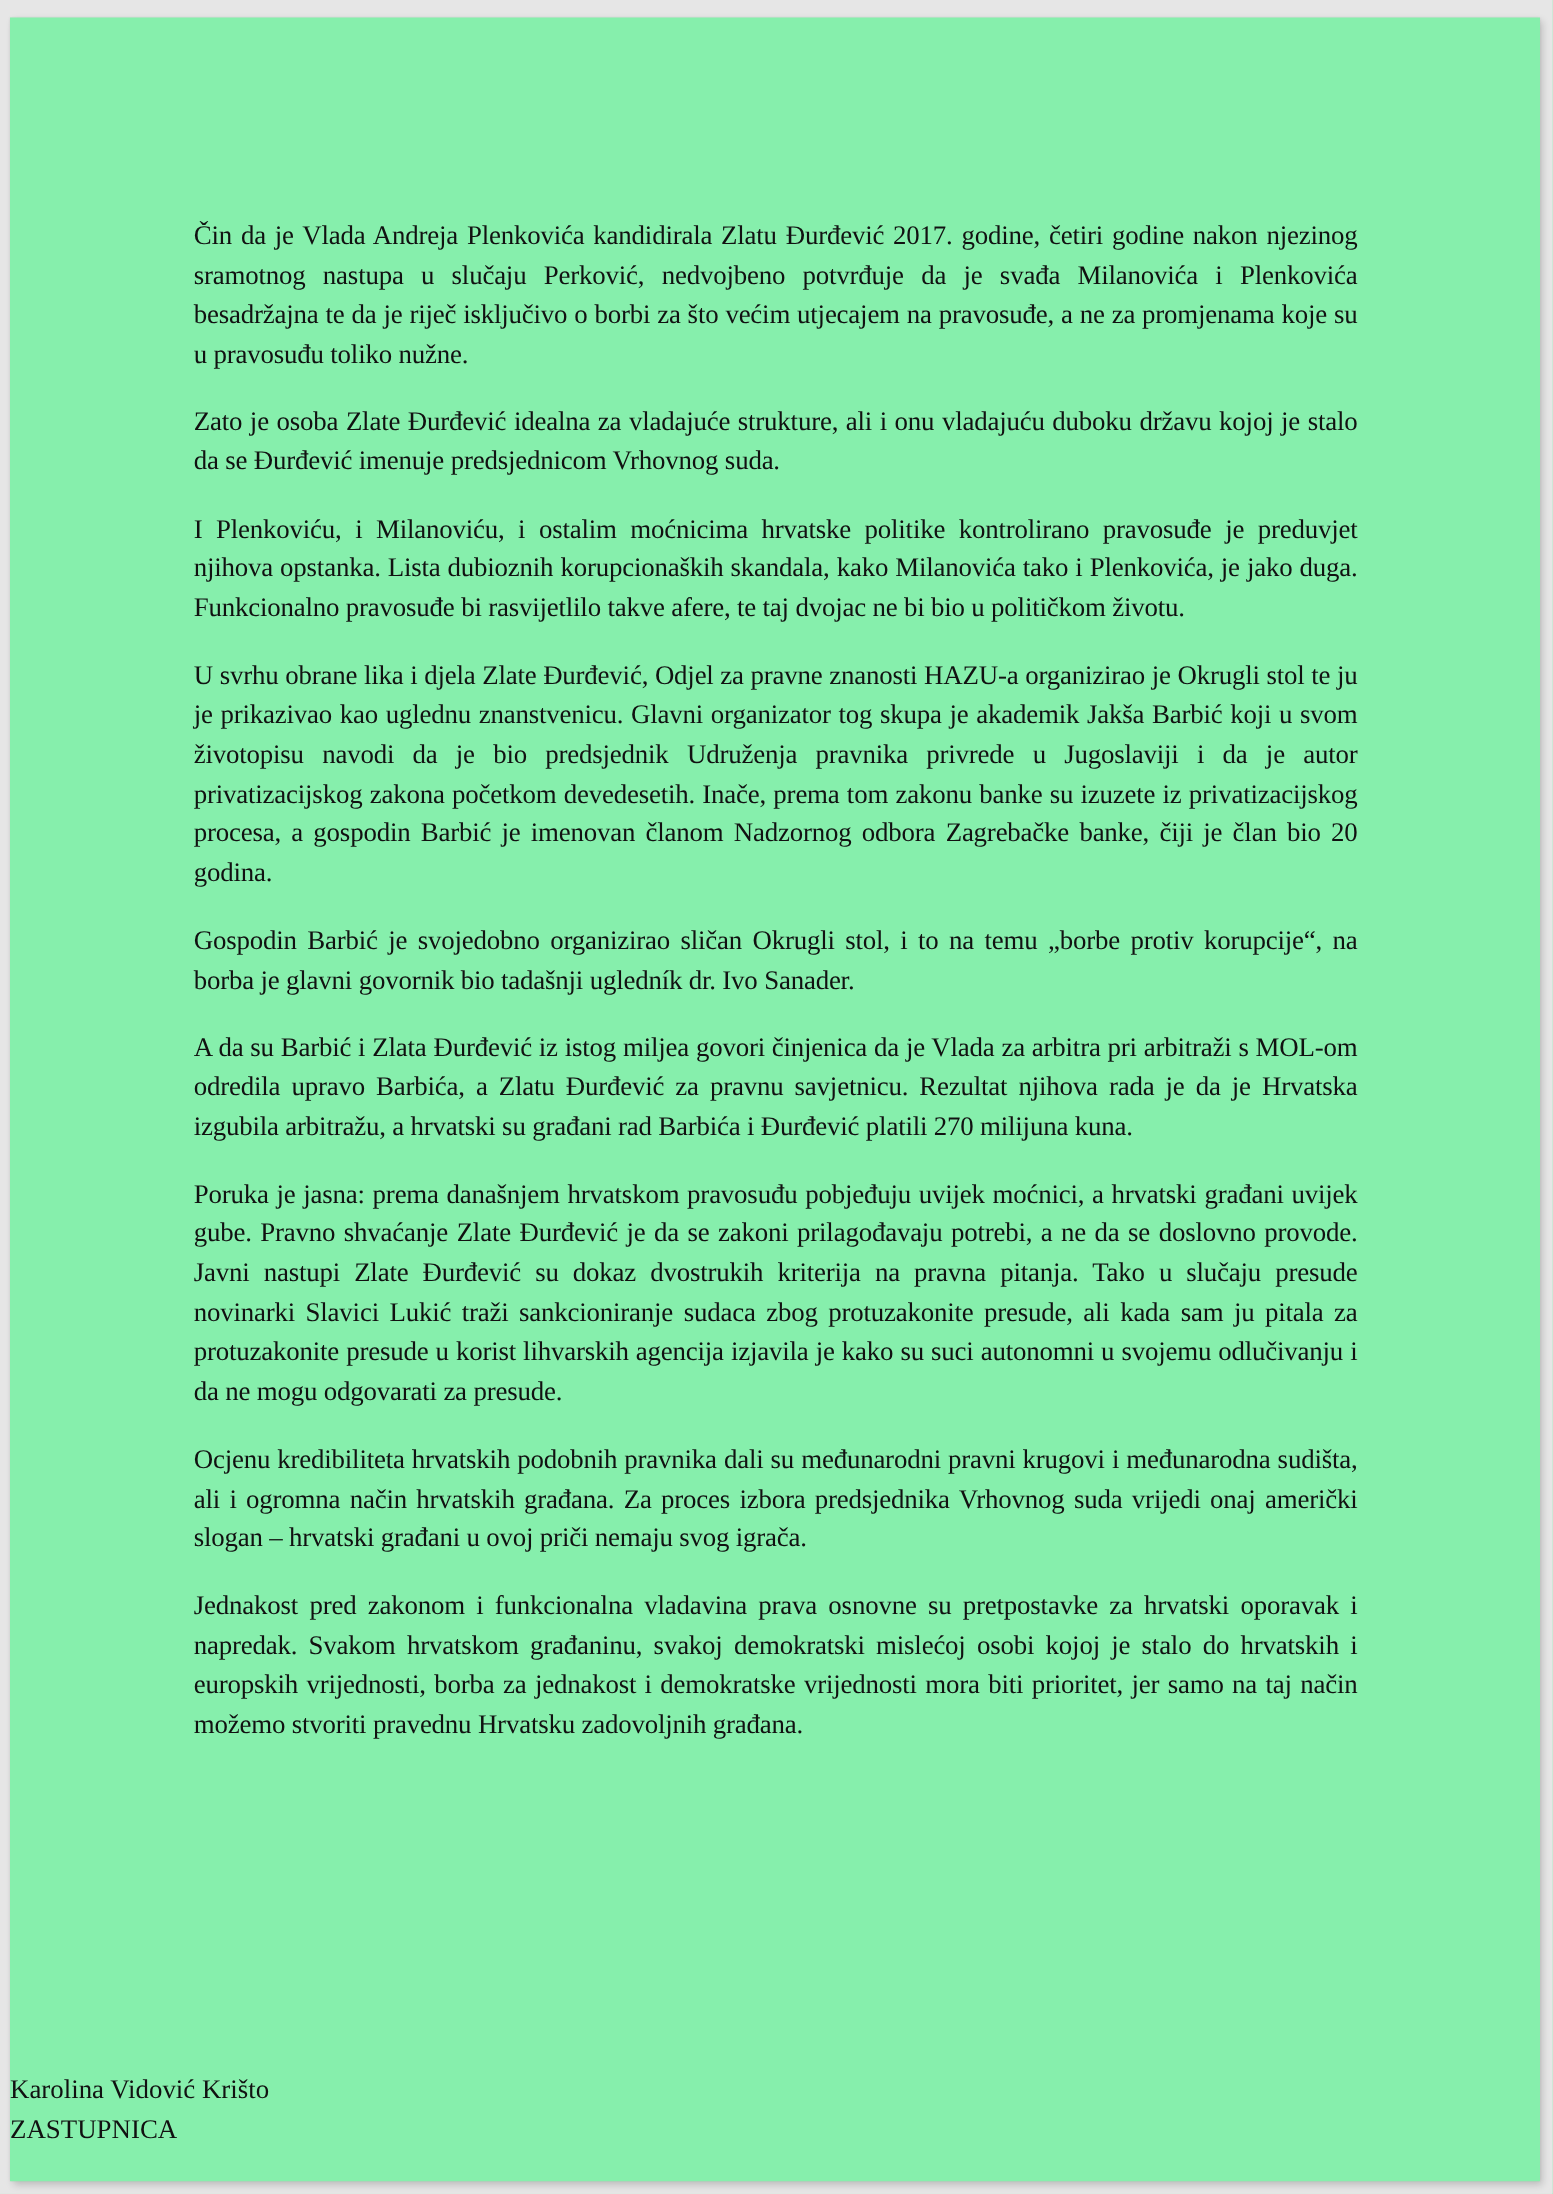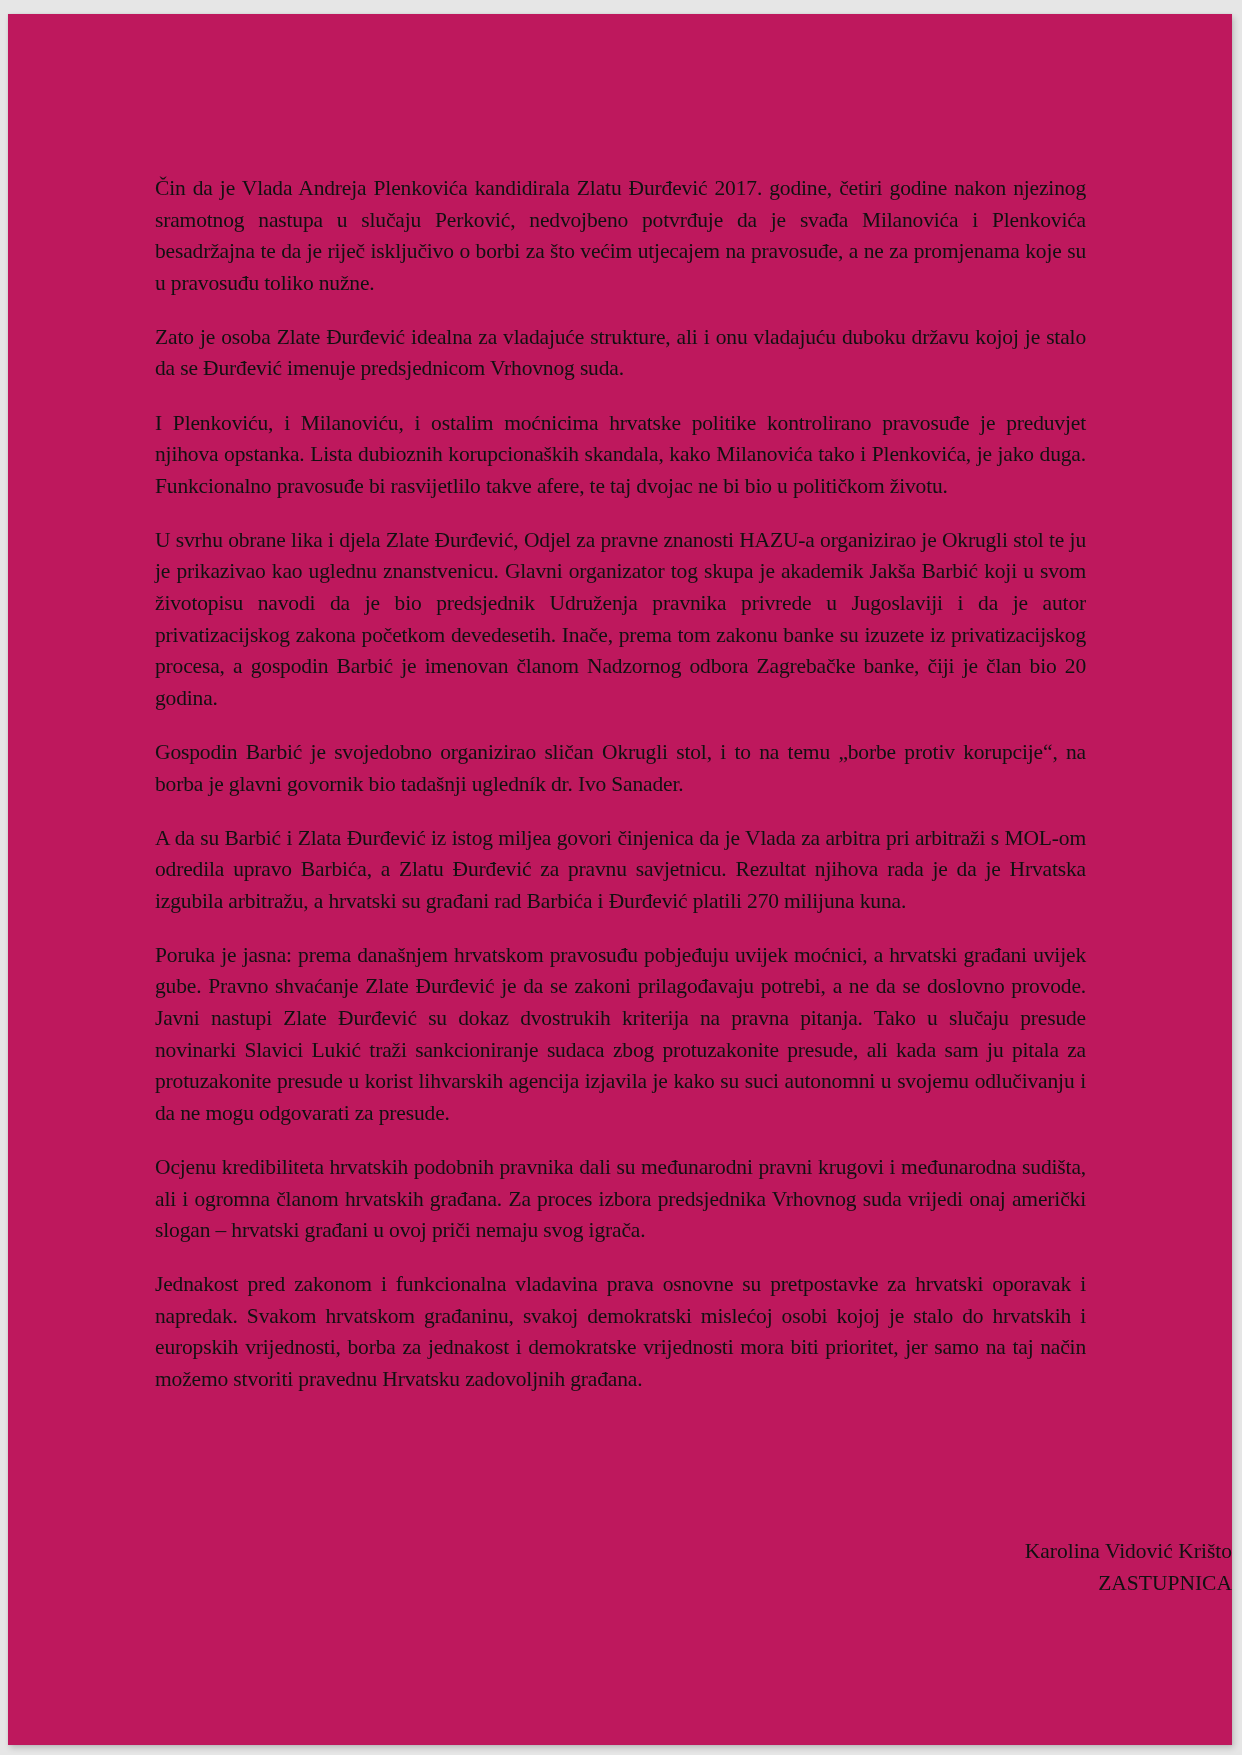--- a/index.html
+++ b/index.html
@@ -9,21 +9,21 @@
       height: 1755px;
       background: #e6e6e6;
       overflow: hidden;
     }
     .page {
       position: absolute;
       left: 8px;
       top: 14px;
       width: 1224px;
       height: 1731px;
-      background: #be185d;
+      background: #86efac;
       box-shadow: 2px 3px 6px rgba(0,0,0,0.18), 0 0 2px rgba(0,0,0,0.08);
     }
     .body-text {
       position: absolute;
       left: 147px;
       top: 159px;
       width: 931px;
       font-family: "Liberation Serif", "DejaVu Serif", serif;
       font-size: 21.5px;
       line-height: 31.6px;
@@ -32,42 +32,42 @@
       letter-spacing: -0.15px;
     }
     .body-text p {
       margin: 0 0 22.5px 0;
       padding: 0;
     }
     .signature {
       position: absolute;
       left: 0;
       width: 1224px;
-      top: 1522px;
-      text-align: right;
+      top: 1642px;
+      text-align: left;
       font-family: "Liberation Serif", "DejaVu Serif", serif;
       font-size: 21.5px;
       line-height: 31.5px;
       color: #111111;
     }
     .signature div { margin: 0; }
   </style>
 </head>
 <body>
 
 <div class="page">
   <div class="body-text">
     <p>Čin da je Vlada Andreja Plenkovića kandidirala Zlatu Đurđević 2017. godine, četiri godine nakon njezinog sramotnog nastupa u slučaju Perković, nedvojbeno potvrđuje da je svađa Milanovića i Plenkovića besadržajna te da je riječ isključivo o borbi za što većim utjecajem na pravosuđe, a ne za promjenama koje su u pravosuđu toliko nužne.</p>
     <p>Zato je osoba Zlate Đurđević idealna za vladajuće strukture, ali i onu vladajuću duboku državu kojoj je stalo da se Đurđević imenuje predsjednicom Vrhovnog suda.</p>
     <p>I Plenkoviću, i Milanoviću, i ostalim moćnicima hrvatske politike kontrolirano pravosuđe je preduvjet njihova opstanka. Lista dubioznih korupcionaških skandala, kako Milanovića tako i Plenkovića, je jako duga. Funkcionalno pravosuđe bi rasvijetlilo takve afere, te taj dvojac ne bi bio u političkom životu.</p>
     <p>U svrhu obrane lika i djela Zlate Đurđević, Odjel za pravne znanosti HAZU-a organizirao je Okrugli stol te ju je prikazivao kao uglednu znanstvenicu. Glavni organizator tog skupa je akademik Jakša Barbić koji u svom životopisu navodi da je bio predsjednik Udruženja pravnika privrede u Jugoslaviji i da je autor privatizacijskog zakona početkom devedesetih. Inače, prema tom zakonu banke su izuzete iz privatizacijskog procesa, a gospodin Barbić je imenovan članom Nadzornog odbora Zagrebačke banke, čiji je član bio 20 godina.</p>
     <p>Gospodin Barbić je svojedobno organizirao sličan Okrugli stol, i to na temu „borbe protiv korupcije“, na borba je glavni govornik bio tadašnji ugledník dr. Ivo Sanader.</p>
     <p>A da su Barbić i Zlata Đurđević iz istog miljea govori činjenica da je Vlada za arbitra pri arbitraži s MOL-om odredila upravo Barbića, a Zlatu Đurđević za pravnu savjetnicu. Rezultat njihova rada je da je Hrvatska izgubila arbitražu, a hrvatski su građani rad Barbića i Đurđević platili 270 milijuna kuna.</p>
     <p>Poruka je jasna: prema današnjem hrvatskom pravosuđu pobjeđuju uvijek moćnici, a hrvatski građani uvijek gube. Pravno shvaćanje Zlate Đurđević je da se zakoni prilagođavaju potrebi, a ne da se doslovno provode. Javni nastupi Zlate Đurđević su dokaz dvostrukih kriterija na pravna pitanja. Tako u slučaju presude novinarki Slavici Lukić traži sankcioniranje sudaca zbog protuzakonite presude, ali kada sam ju pitala za protuzakonite presude u korist lihvarskih agencija izjavila je kako su suci autonomni u svojemu odlučivanju i da ne mogu odgovarati za presude.</p>
-    <p>Ocjenu kredibiliteta hrvatskih podobnih pravnika dali su međunarodni pravni krugovi i međunarodna sudišta, ali i ogromna članom hrvatskih građana. Za proces izbora predsjednika Vrhovnog suda vrijedi onaj američki slogan – hrvatski građani u ovoj priči nemaju svog igrača.</p>
+    <p>Ocjenu kredibiliteta hrvatskih podobnih pravnika dali su međunarodni pravni krugovi i međunarodna sudišta, ali i ogromna način hrvatskih građana. Za proces izbora predsjednika Vrhovnog suda vrijedi onaj američki slogan – hrvatski građani u ovoj priči nemaju svog igrača.</p>
     <p>Jednakost pred zakonom i funkcionalna vladavina prava osnovne su pretpostavke za hrvatski oporavak i napredak. Svakom hrvatskom građaninu, svakoj demokratski mislećoj osobi kojoj je stalo do hrvatskih i europskih vrijednosti, borba za jednakost i demokratske vrijednosti mora biti prioritet, jer samo na taj način možemo stvoriti pravednu Hrvatsku zadovoljnih građana.</p>
   </div>
 
   <div class="signature">
     <div>Karolina Vidović Krišto</div>
     <div>ZASTUPNICA</div>
   </div>
 </div>
 
 </body></html>

